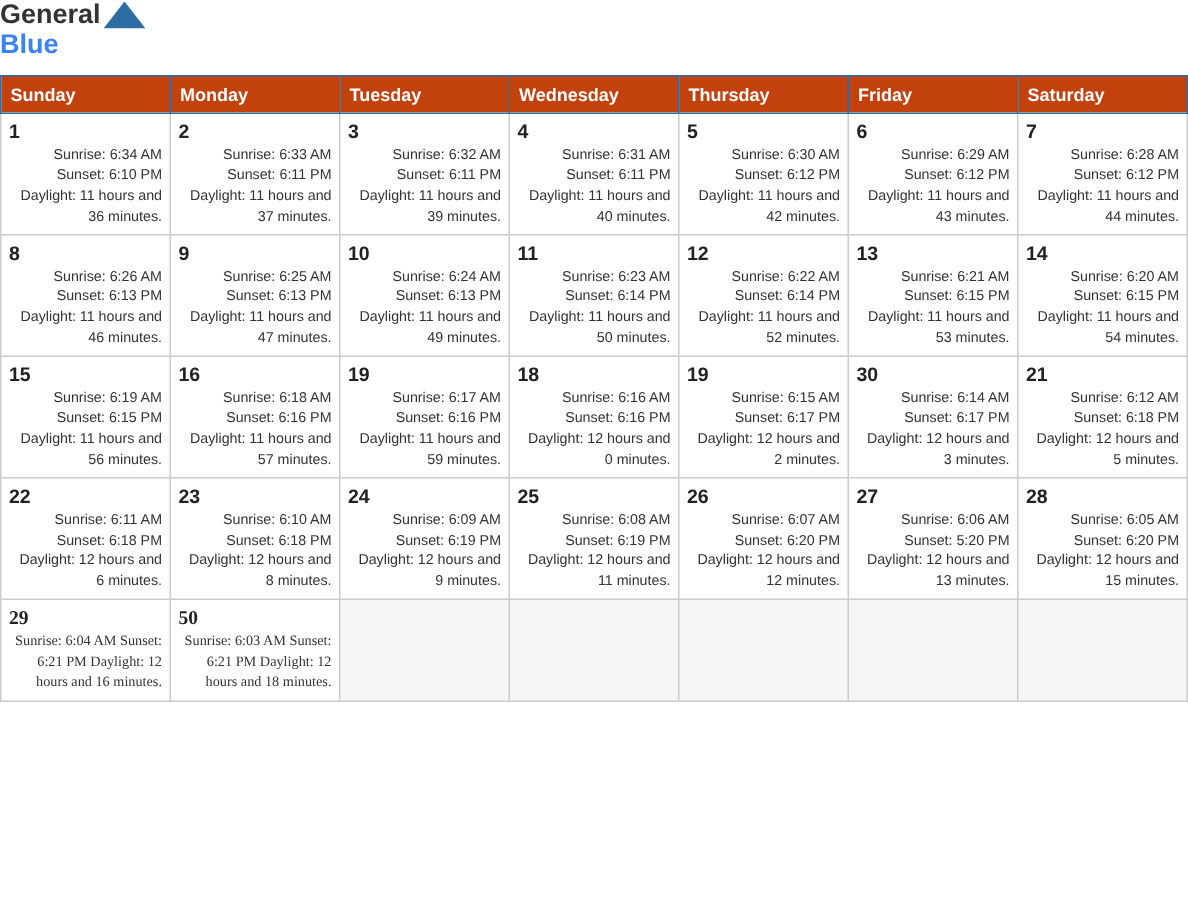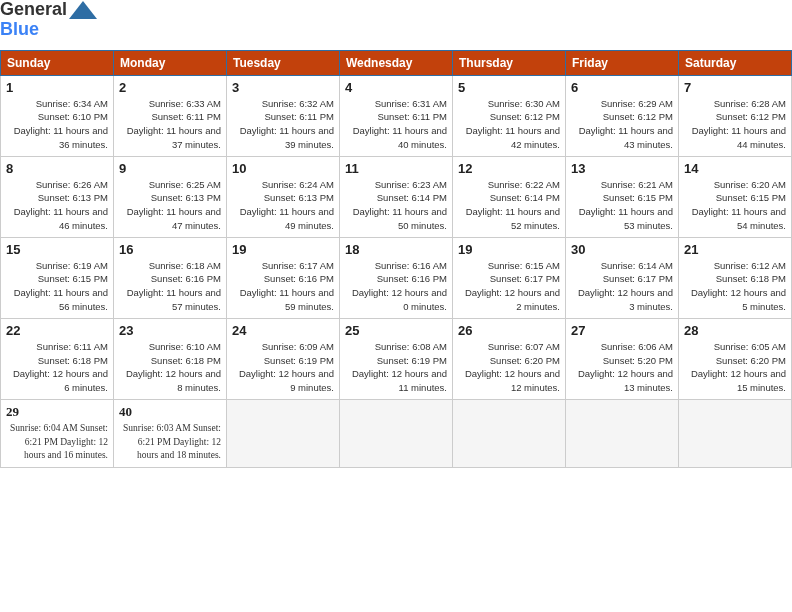--- a/index.html
+++ b/index.html
@@ -329,21 +329,21 @@
         </tr>
         <tr>
           <td>
             <span class="day-num">29</span>
             <div class="day-info">Sunrise: 6:04 AM
 Sunset: 6:21 PM
 Daylight: 12 hours
 and 16 minutes.</div>
           </td>
           <td>
-            <span class="day-num">40</span>
+            <span class="day-num">50</span>
             <div class="day-info">Sunrise: 6:03 AM
 Sunset: 6:21 PM
 Daylight: 12 hours
 and 18 minutes.</div>
           </td>
           <td class="empty"></td>
           <td class="empty"></td>
           <td class="empty"></td>
           <td class="empty"></td>
           <td class="empty"></td>

